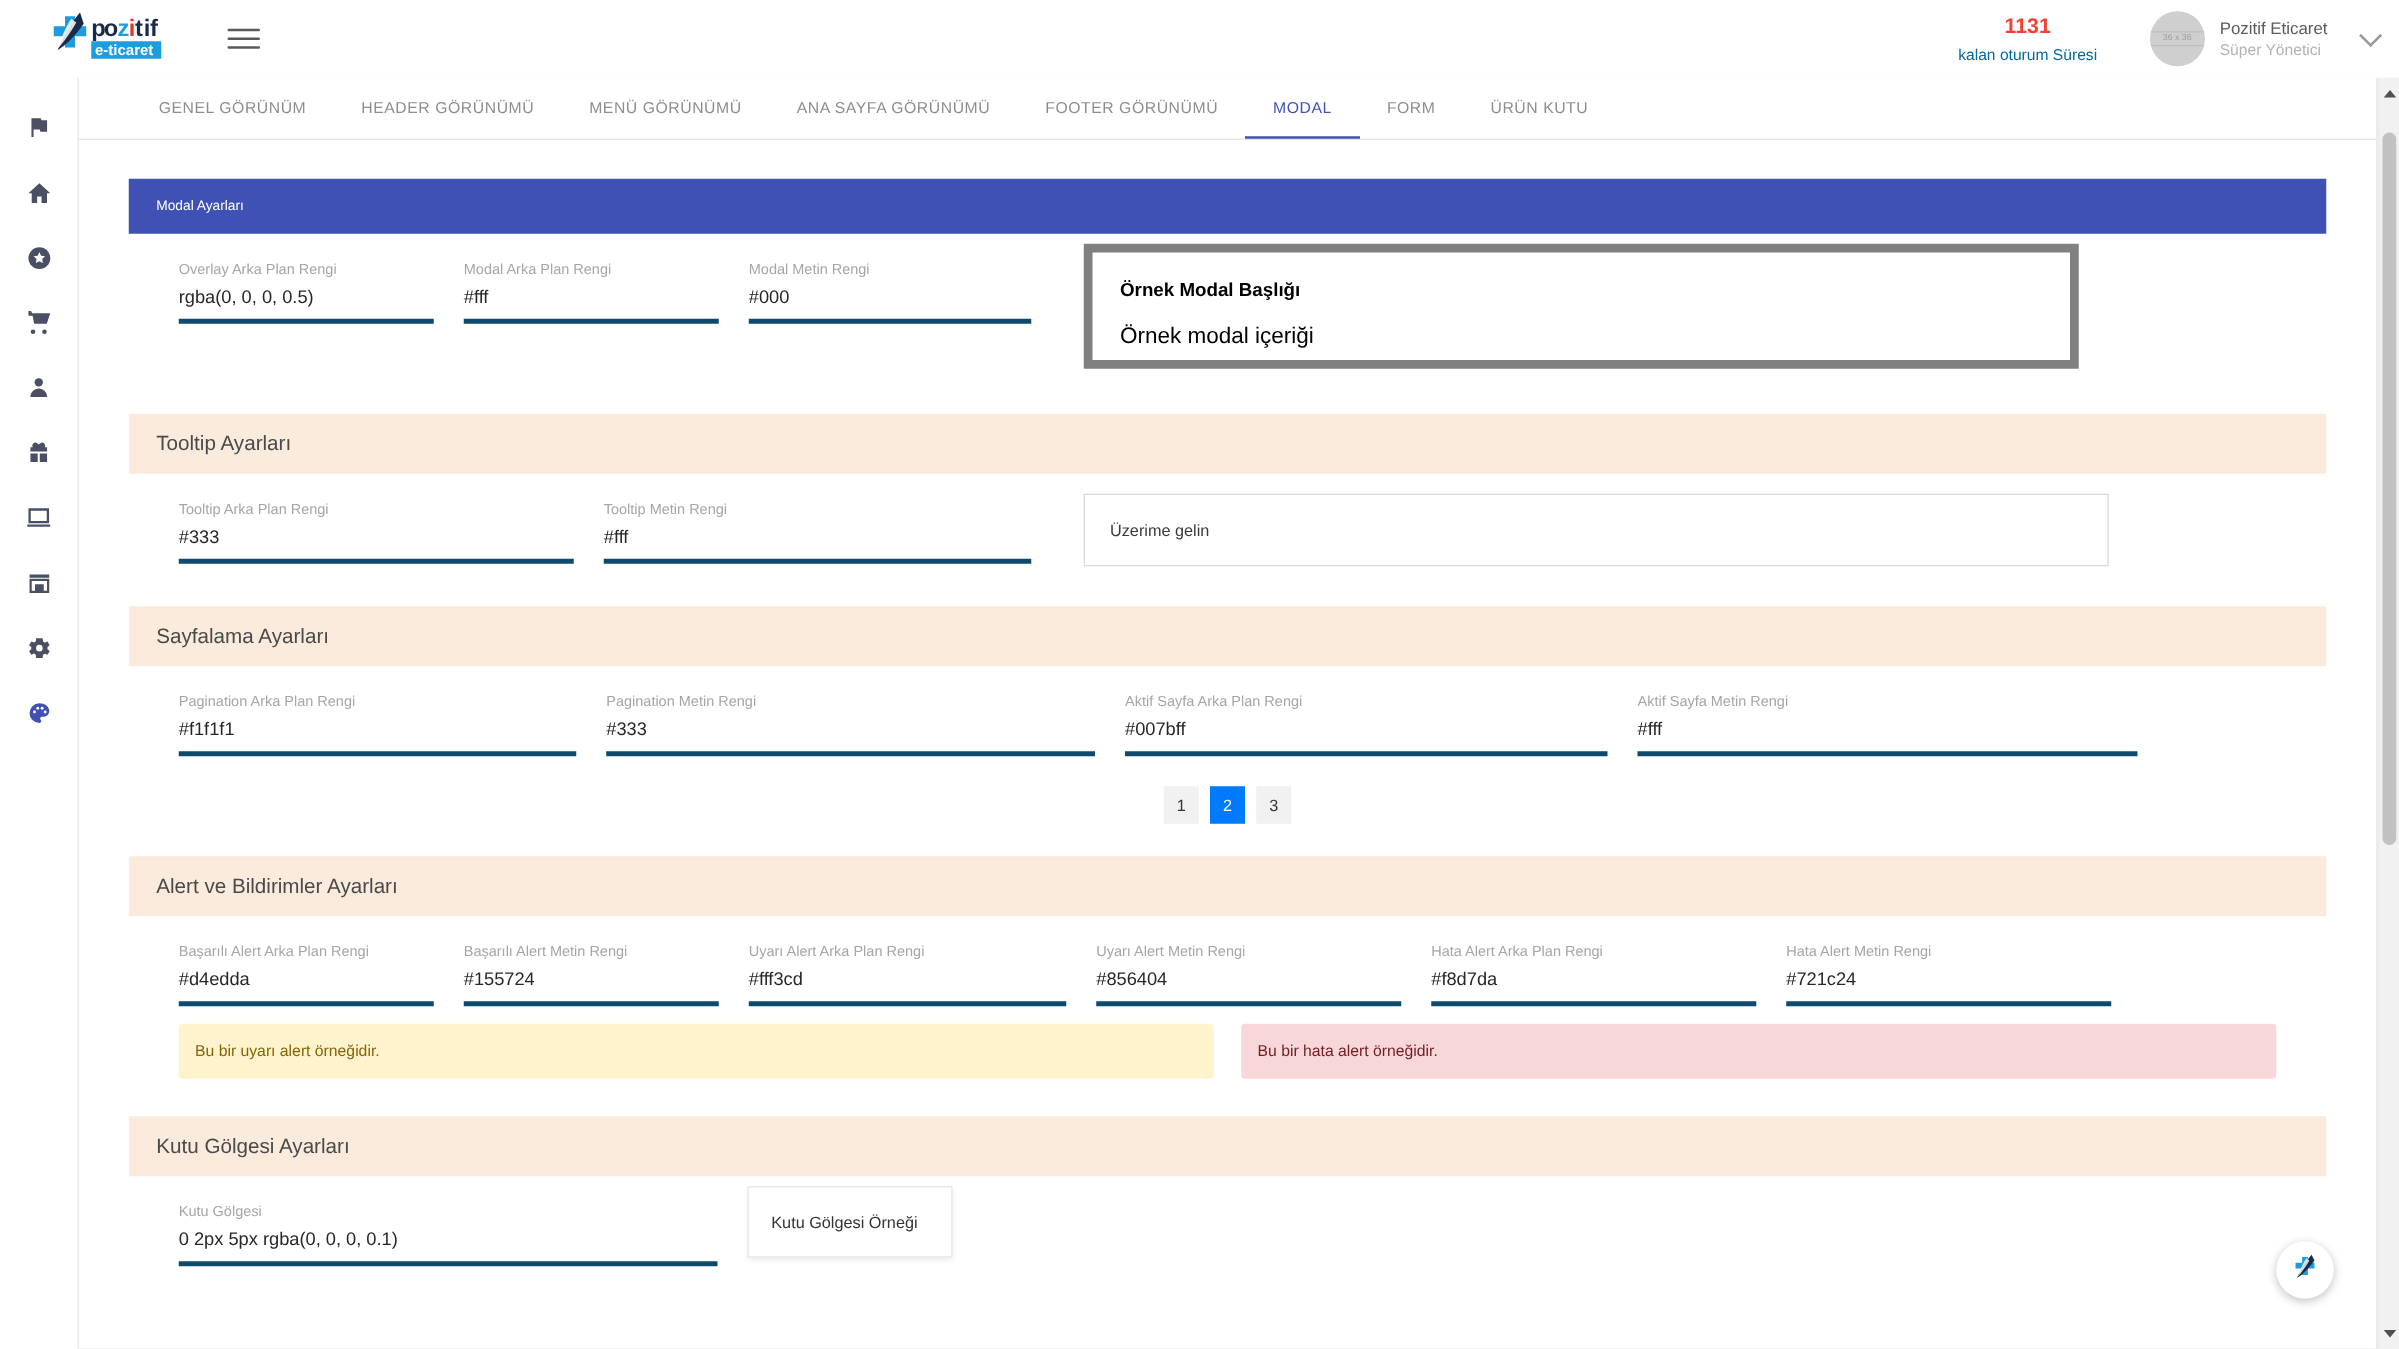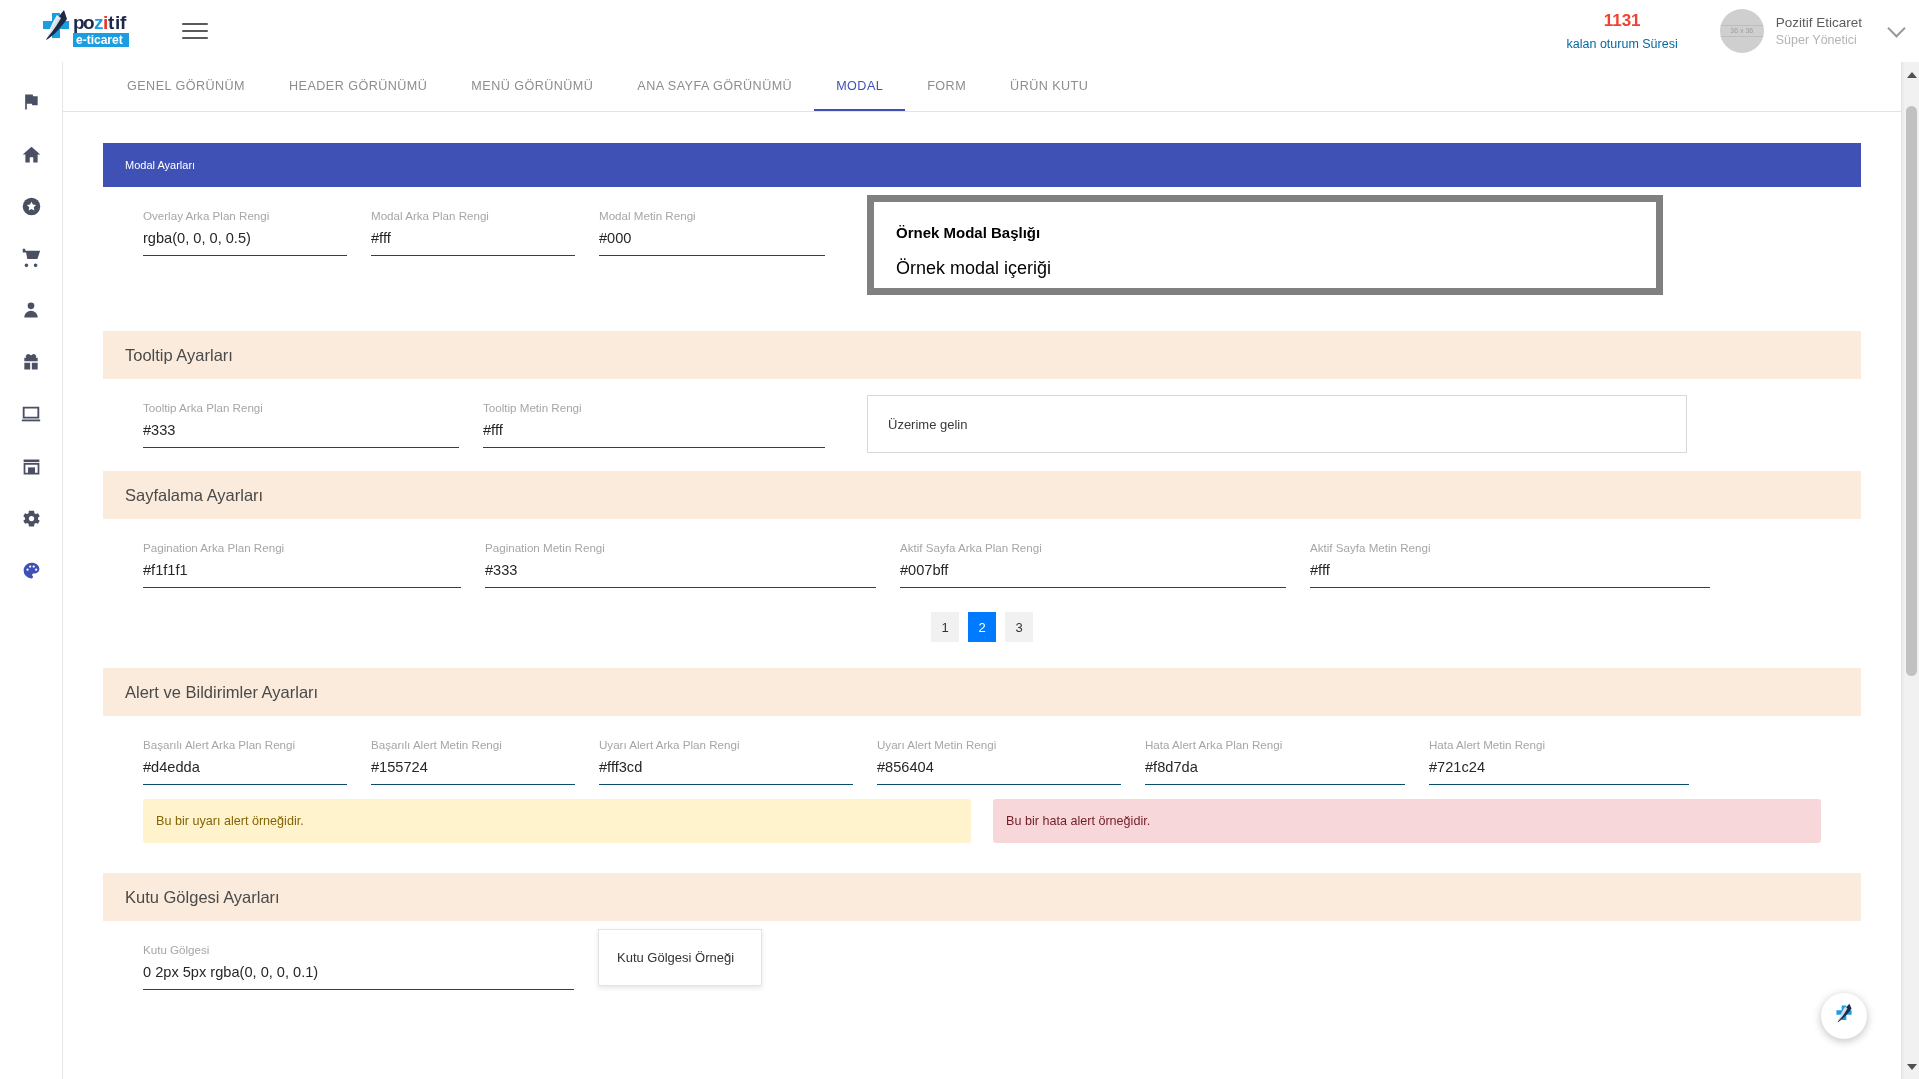--- a/index.html
+++ b/index.html
@@ -103,21 +103,21 @@
 
   .fields {
     display: flex; padding: 22px 40px 10px 40px; gap: 0px; align-items: flex-start;
   }
   .field { padding-right: 24px; }
   .field-label {
     font-size: 11.6px; color: #a6a6a6; margin-bottom: 8px; white-space: nowrap;
   }
   .field-value {
     font-size: 14.6px; color: #272727; padding-bottom: 9px;
-    border-bottom: 1px solid #0c4a6e; white-space: nowrap;
+    border-bottom: 4px solid #0c4a6e; white-space: nowrap;
   }
 
   .preview-modal {
     border: 7px solid #808080; background: #ffffff; padding: 22px 22px;
     height: 100px;
   }
   .preview-modal .pm-title { font-size: 15px; color: #000; font-weight: bold; margin-bottom: 17px; }
   .preview-modal .pm-body { font-size: 18px; color: #000; }
 
   .preview-box {
@@ -277,20 +277,21 @@
 </div>
 
 <div class="content">
   <div class="page-card">
 
     <div class="tabs">
       <div class="tab">GENEL GÖRÜNÜM</div>
       <div class="tab">HEADER GÖRÜNÜMÜ</div>
       <div class="tab">MENÜ GÖRÜNÜMÜ</div>
       <div class="tab">ANA SAYFA GÖRÜNÜMÜ</div>
+      <div class="tab">FOOTER GÖRÜNÜMÜ</div>
       <div class="tab active">MODAL</div>
       <div class="tab">FORM</div>
       <div class="tab">ÜRÜN KUTU</div>
     </div>
 
     <div class="scrollarea">
       <div class="inner">
 
         <div class="section-head">
           <span>Modal Ayarları</span>
@@ -328,21 +329,21 @@
             <div class="field-label">Tooltip Metin Rengi</div>
             <div class="field-value">#fff</div>
           </div>
           <div style="width:820px;margin-left:18px;margin-top:-6px">
             <div class="preview-box">
               <span>Üzerime gelin</span>
             </div>
           </div>
         </div>
 
-        <div class="section-head amber" style="margin-top:8px">
+        <div class="section-head amber" style="margin-top:22px">
           <span>Sayfalama Ayarları</span>
         </div>
         <div class="fields">
           <div class="field" style="width:342px">
             <div class="field-label">Pagination Arka Plan Rengi</div>
             <div class="field-value">#f1f1f1</div>
           </div>
           <div class="field" style="width:415px">
             <div class="field-label">Pagination Metin Rengi</div>
             <div class="field-value">#333</div>

